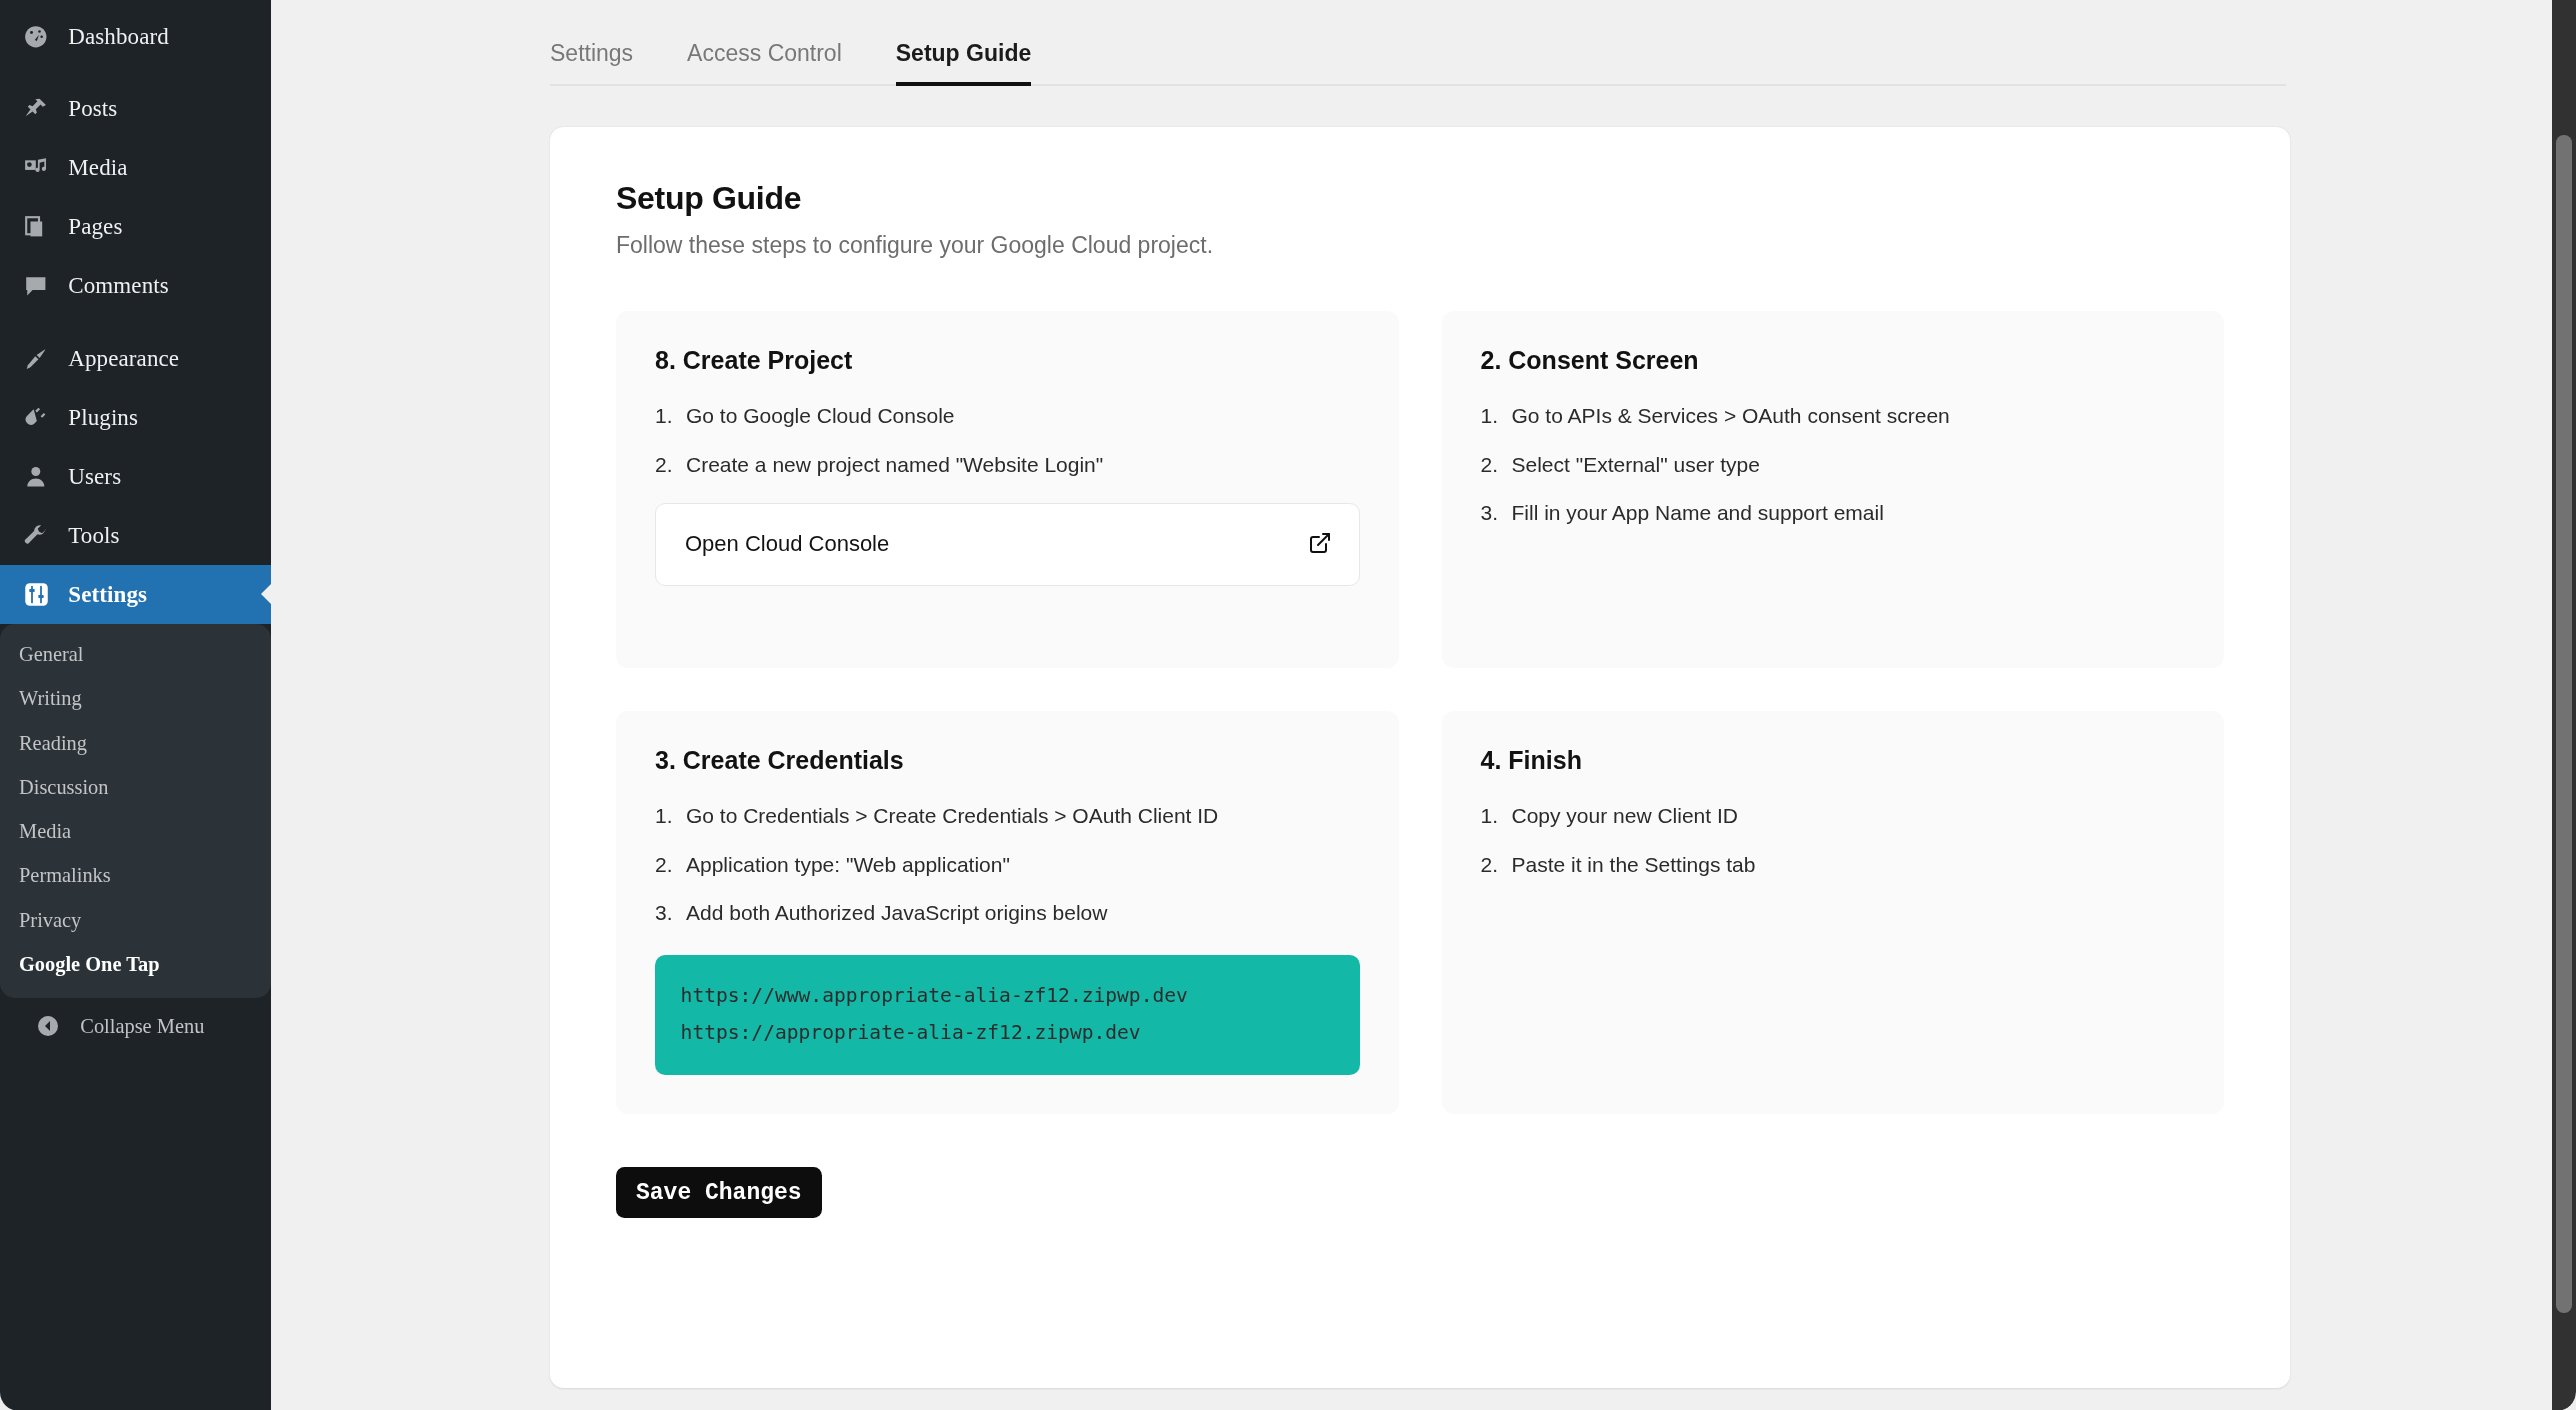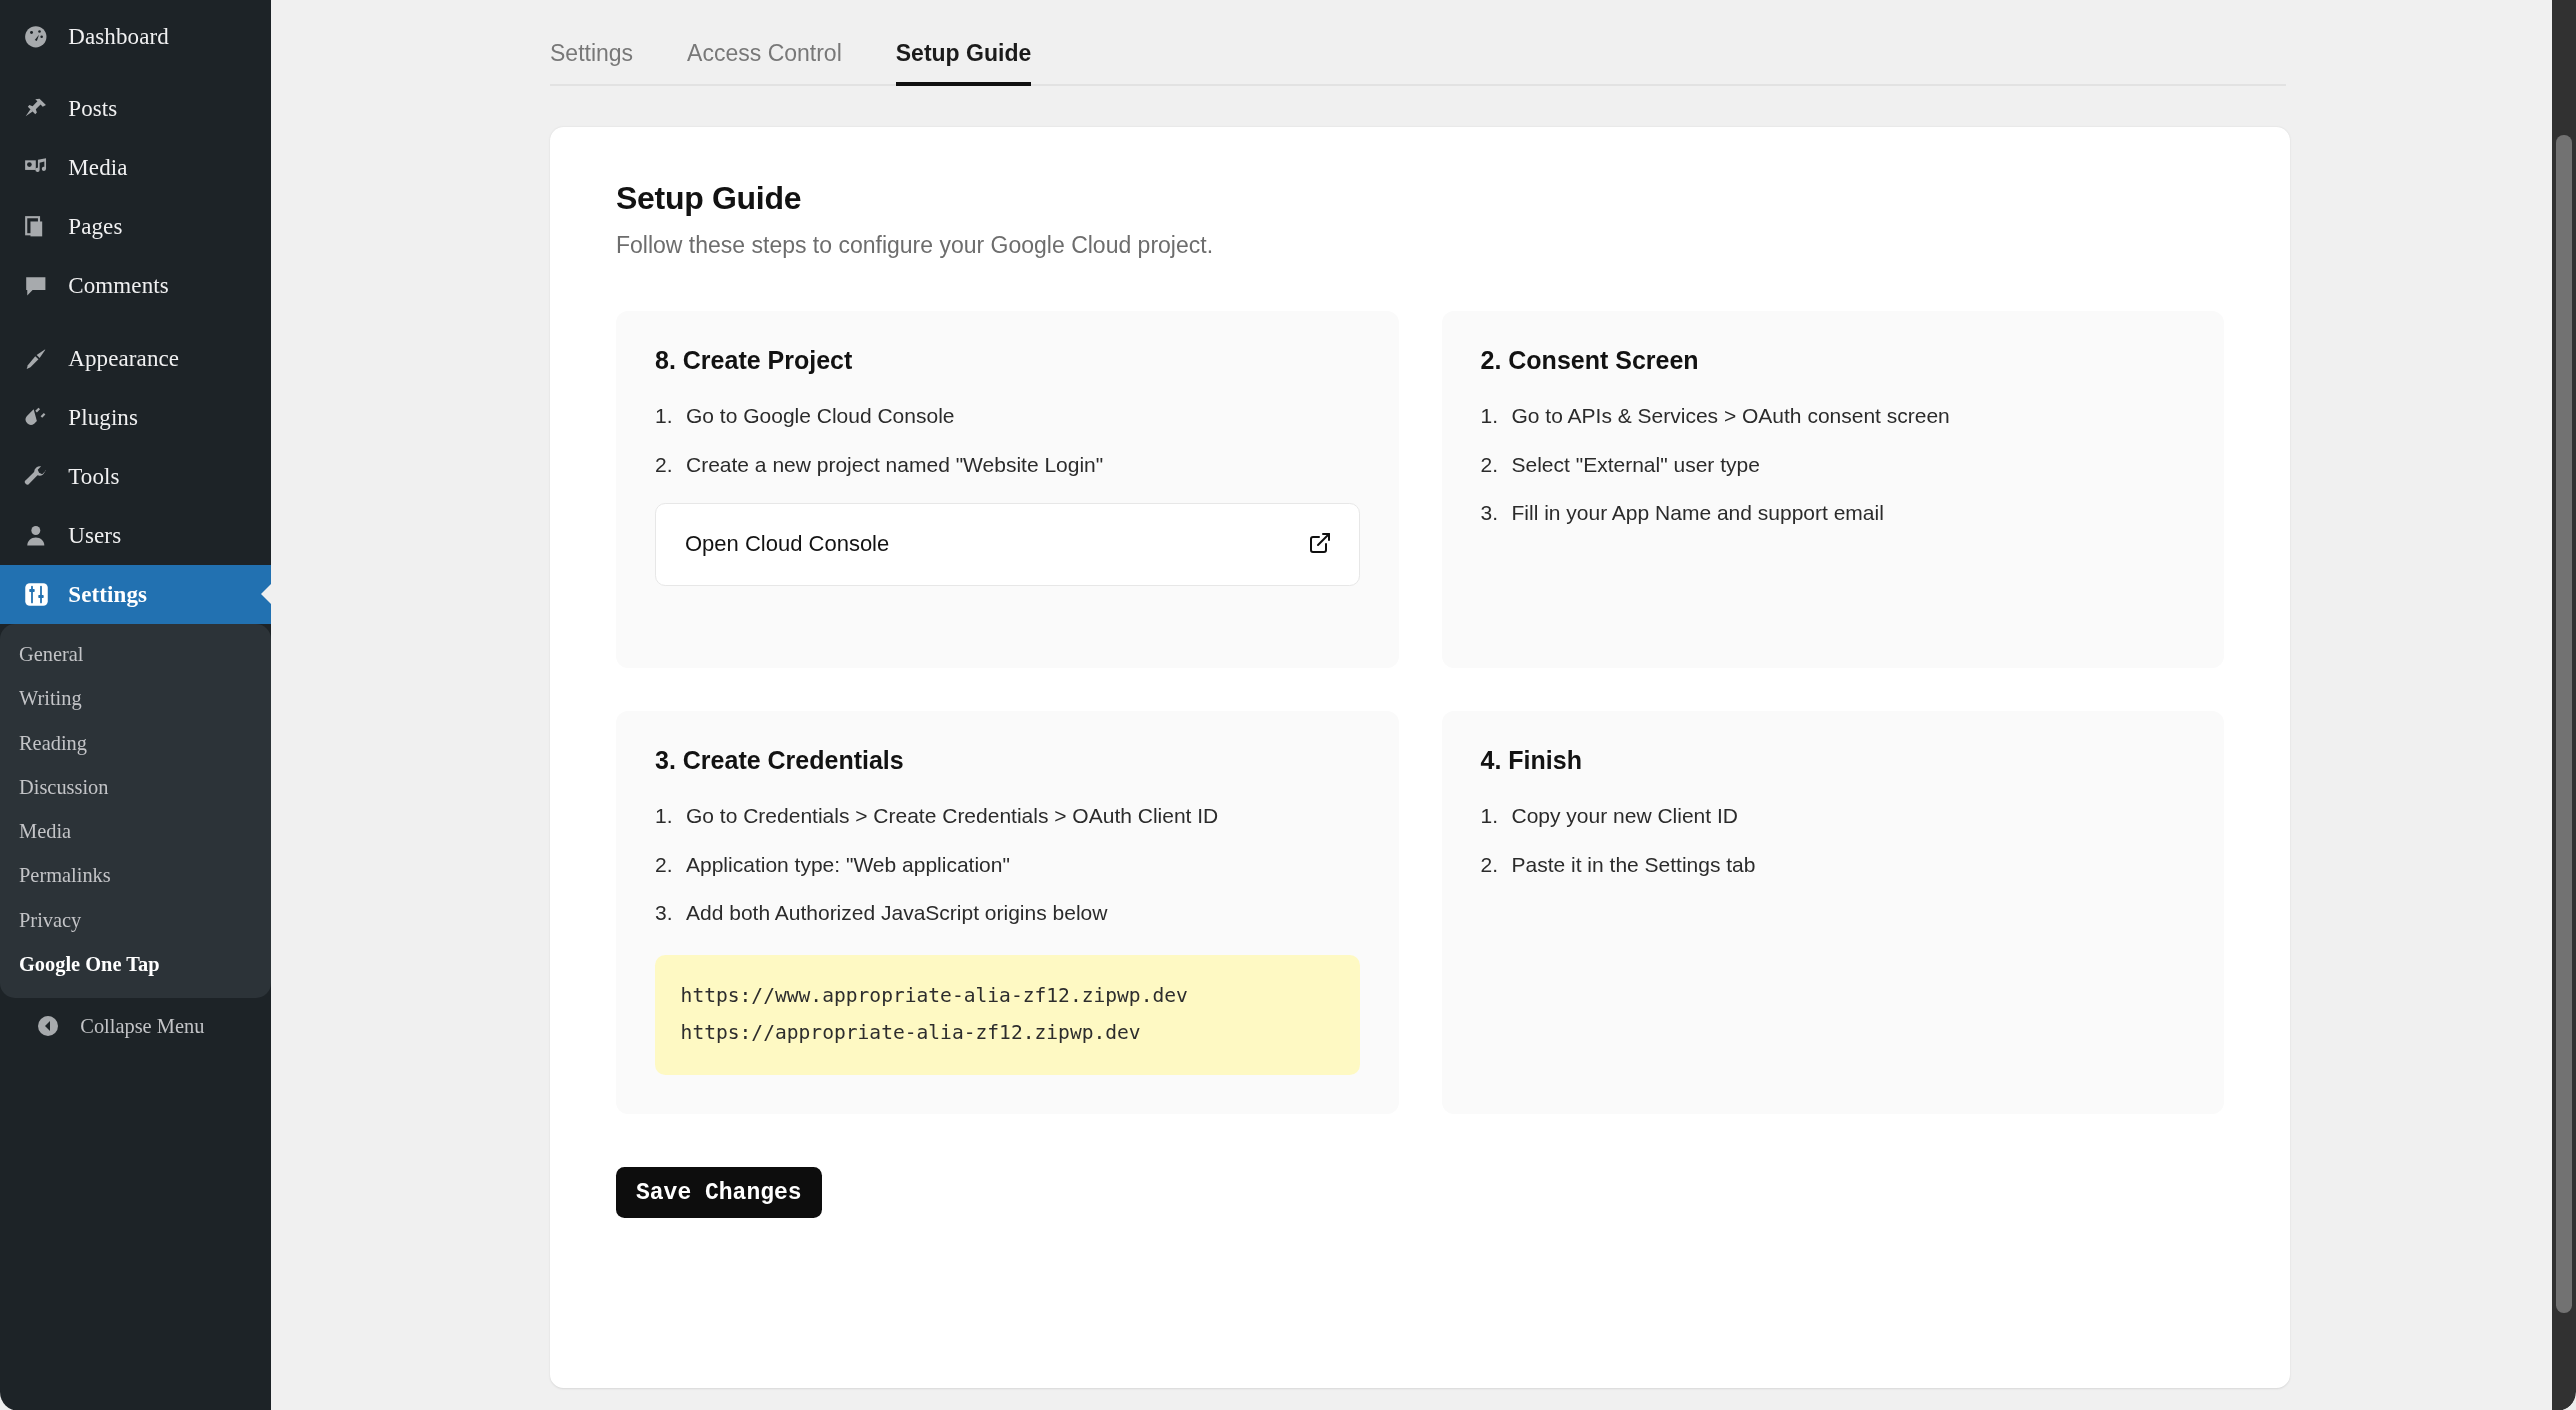--- a/index.html
+++ b/index.html
@@ -229,21 +229,21 @@
     padding: 0 27px 0 29px;
     cursor: pointer;
   }
   .link-box .lb-label {
     font-size: 22px;
     color: #131313;
   }
 
   .code-box {
     margin-top: 29px;
-    background: #fef9c3;
+    background: #14b8a6;
     border-radius: 10.2px;
     padding: 22px 25.6px 24px 25.6px;
   }
   .code-box .code-line {
     font-family: "DejaVu Sans Mono", "Liberation Mono", monospace;
     font-size: 19.6px;
     color: #2d2d2d;
     line-height: 1.9;
     white-space: pre;
   }
@@ -366,34 +366,34 @@
           <path d="M14.5 2.5l1.5 1.5-3 3-1.5-1.5z"></path>
           <path d="M19.5 7.5l1.5 1.5-3 3-1.5-1.5z"></path>
         </svg>
       </span>
       <span class="mi-label">Plugins</span>
     </div>
 
     <div class="menu-item">
       <span class="mi-icon">
         <svg width="25.6" height="25.6" viewBox="0 0 24 24" fill="#a7aaad">
-          <path d="M21 5.5a5.5 5.5 0 0 1-7.4 5.1L6 18.2a2.3 2.3 0 1 1-3.2-3.2l7.6-7.6A5.5 5.5 0 0 1 17 2.2l-3.2 3.2 1.3 2.9 2.9 1.3 3.2-3.2c-.1.4.1.7 0 1.1z"></path>
-        </svg>
-      </span>
-      <span class="mi-label">Tools</span>
-    </div>
-
-    <div class="menu-item">
-      <span class="mi-icon">
-        <svg width="25.6" height="25.6" viewBox="0 0 24 24" fill="#a7aaad">
           <circle cx="12" cy="7" r="4.2"></circle>
           <path d="M4 21c0-4.4 3.6-7.5 8-7.5s8 3.1 8 7.5z"></path>
         </svg>
       </span>
       <span class="mi-label">Users</span>
+    </div>
+
+    <div class="menu-item">
+      <span class="mi-icon">
+        <svg width="25.6" height="25.6" viewBox="0 0 24 24" fill="#a7aaad">
+          <path d="M21 5.5a5.5 5.5 0 0 1-7.4 5.1L6 18.2a2.3 2.3 0 1 1-3.2-3.2l7.6-7.6A5.5 5.5 0 0 1 17 2.2l-3.2 3.2 1.3 2.9 2.9 1.3 3.2-3.2c-.1.4.1.7 0 1.1z"></path>
+        </svg>
+      </span>
+      <span class="mi-label">Tools</span>
     </div>
 
     <div class="menu-item active">
       <span class="mi-icon">
         <svg width="27" height="27" viewBox="0 0 24 24">
           <rect x="2" y="2" width="20" height="20" rx="4" fill="#ffffff"></rect>
           <g stroke="#2271b1" stroke-width="1.6" stroke-linecap="round">
             <line x1="8" y1="5" x2="8" y2="19"></line>
             <line x1="16" y1="5" x2="16" y2="19"></line>
           </g>

